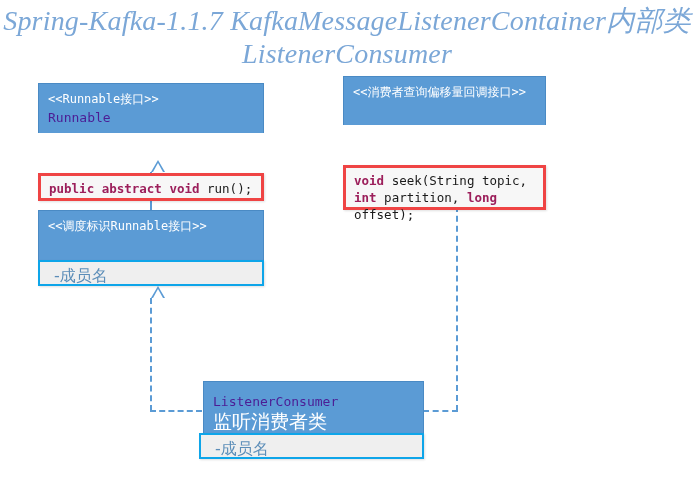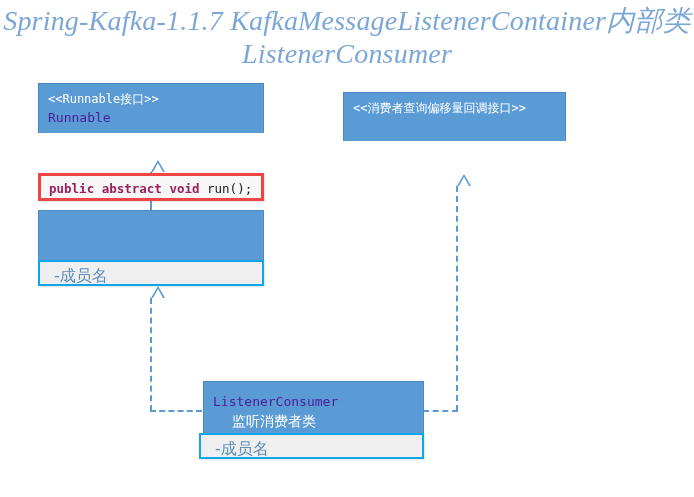--- a/index.html
+++ b/index.html
@@ -57,26 +57,25 @@
   .classname {
     font-family: "DejaVu Sans Mono", "Liberation Mono", monospace;
     font-size: 13px;
     line-height: 20px;
     color: #4c1d95;
     display: block;
     white-space: nowrap;
   }
   .cn-name {
     font-family: Liberation Sans, sans-serif;
-    font-size: 14px;
+    font-size: 19px;
     line-height: 19px;
     color: #ffffff;
     display: block;
     white-space: nowrap;
-    margin-left: 19px;
   }
 
   
   .uml-code {
     background: #f7f7f7;
     border: 3px solid #ef4444;
     box-sizing: border-box;
     padding: 4px 6px 5px 8px;
     font-family: "DejaVu Sans Mono", "Liberation Mono", monospace;
     font-size: 12.5px;
@@ -101,21 +100,21 @@
     line-height: 18px;
     color: #5B8DB8;
     box-shadow: 1px 1px 2px rgba(0,0,0,0.12);
   }
 
   
   #box-runnable { left: 38px; top: 83px; width: 226px; }
   #box-runnable .uml-header { height: 50px; }
   #box-runnable .uml-code   { height: 28px; }
 
-  #box-consumerseek { left: 343px; top: 92px; width: 223px; }
+  #box-consumerseek { left: 343px; top: 76px; width: 203px; }
   #box-consumerseek .uml-header { height: 49px; }
   #box-consumerseek .uml-code   { height: 45px; }
 
   #box-scheduling { left: 38px; top: 210px; width: 226px; }
   #box-scheduling .uml-header  { height: 50px; }
   #box-scheduling .uml-members { height: 26px; }
 
   #box-listenerconsumer { left: 199px; top: 381px; width: 225px; }
   #box-listenerconsumer .uml-header {
     position: absolute;
@@ -192,24 +191,26 @@
     <span class="stereotype">&lt;&lt;Runnable接口&gt;&gt;</span>
     <span class="classname">Runnable</span>
   </div>
   <div class="uml-code"><span class="kw">public abstract void</span><span> run();</span></div>
 </div>
 
 <div class="uml-box" id="box-consumerseek">
   <div class="uml-header">
     <span class="stereotype">&lt;&lt;消费者查询偏移量回调接口&gt;&gt;</span>
   </div>
+  <div class="uml-code"><span class="kw">void</span><span> seek(String topic, </span><span class="kw">int</span><span> partition, </span><span class="kw">long</span><span> offset);</span></div>
 </div>
 
 <div class="uml-box" id="box-scheduling">
   <div class="uml-header">
+    <span class="stereotype">&lt;&lt;调度标识Runnable接口&gt;&gt;</span>
   </div>
   <div class="uml-members">-成员名</div>
 </div>
 
 <div class="uml-box" id="box-listenerconsumer" style="height:78px;">
   <div class="uml-header">
     <span class="classname">ListenerConsumer</span>
     <span class="cn-name">监听消费者类</span>
   </div>
   <div class="uml-members">-成员名</div>

